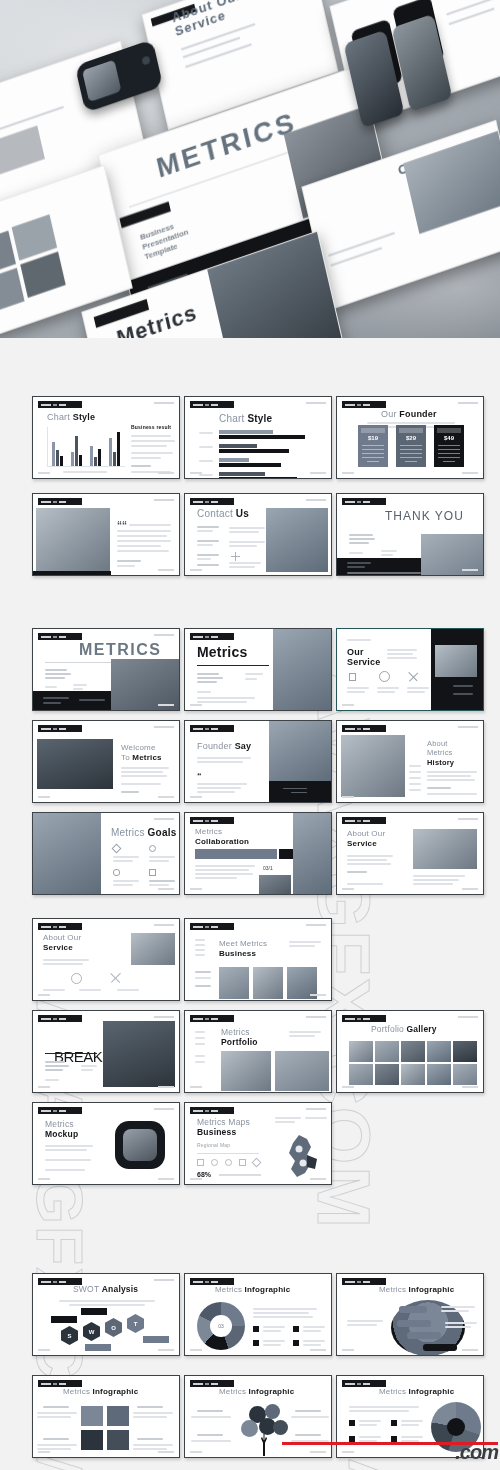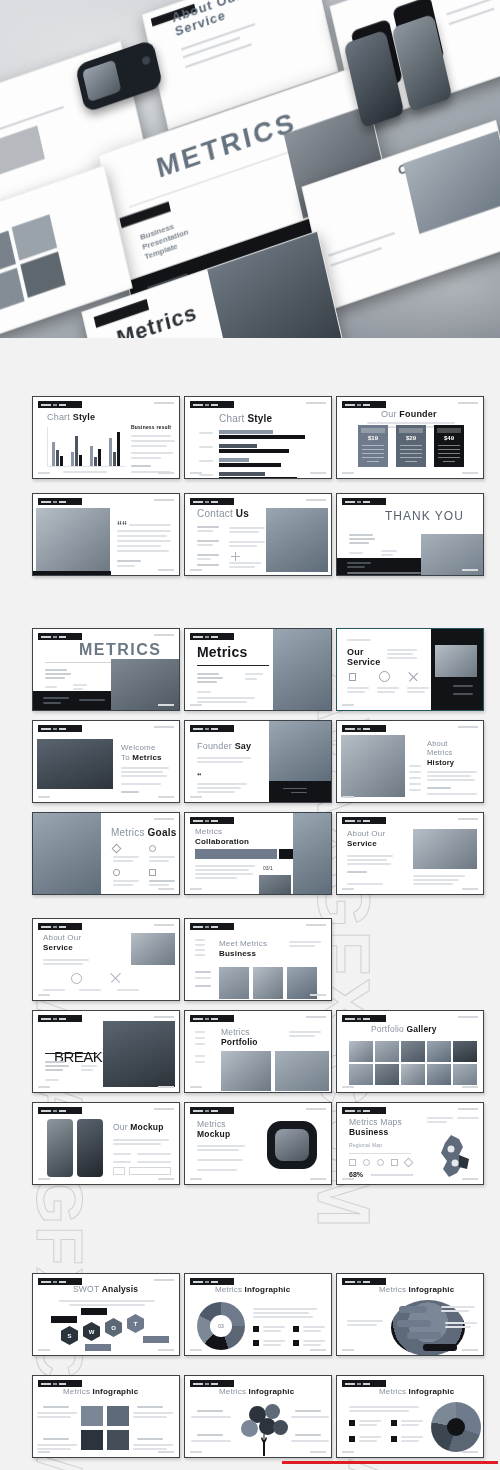--- a/index.html
+++ b/index.html
@@ -729,41 +729,20 @@
         <div class="img c" style="left:64px; top:53px; width:24px; height:21px;"></div>
         <div class="img b" style="left:90px; top:53px; width:24px; height:21px;"></div>
         <div class="img e" style="left:116px; top:53px; width:24px; height:21px;"></div>
         <div class="foot-l"></div>
           <div class="foot-r"></div>
       </div>
     </div>
 
     <div class="row" style="top:184px;">
 
-      <div class="slide">
-        <div class="hdr">
-            <i class="w"></i>
-            <i class="d"></i>
-            <i></i>
-          </div>
-        <div class="corner"></div>
-        <div style="position:absolute;left:14px;top:16px;width:26px;height:58px;border-radius:4px;background:linear-gradient(150deg,#8d959d,#3b434b);"></div>
-        <div style="position:absolute;left:44px;top:16px;width:26px;height:58px;border-radius:4px;background:linear-gradient(150deg,#5a646e,#22272d);"></div>
-        <div class="s-title" style="left:80px; top:20px; font-size:8.5px;">Our <b>Mockup</b></div>
-        <div class="txt" style="left:80px; top:36px; width:56px;"></div>
-        <div class="txt" style="left:80px; top:40px; width:48px;"></div>
-        <div class="txt" style="left:80px; top:50px; width:18px;"></div>
-        <div class="txt" style="left:104px; top:50px; width:34px;"></div>
-        <div class="txt" style="left:80px; top:58px; width:18px;"></div>
-        <div class="txt" style="left:104px; top:58px; width:34px;"></div>
-        <div style="position:absolute;left:80px;top:64px;width:12px;height:8px;border:1px solid #d2d6da;"></div>
-        <div style="position:absolute;left:96px;top:64px;width:42px;height:8px;border:1px solid #d2d6da;"></div>
-        <div class="foot-l"></div>
-          <div class="foot-r"></div>
-      </div>
 
       <div class="slide">
         <div class="hdr">
             <i class="w"></i>
             <i class="d"></i>
             <i></i>
           </div>
         <div class="corner"></div>
         <div class="s-title" style="left:12px; top:16px; font-size:8.5px; line-height:1.2;">Metrics<br><b>Mockup</b></div>
         <div class="txt" style="left:12px; top:42px; width:48px;"></div>
@@ -983,15 +962,16 @@
           <div style="position:absolute;inset:16px;border-radius:50%;background:#111316;"></div>
         </div>
         <div class="foot-l"></div>
           <div class="foot-r"></div>
       </div>
     </div>
   </div>
 
   <div id="logo">
     <div class="rule"></div>
+    <div class="dotcom">.com</div>
   </div>
 
 </div>
 
 </body></html>

